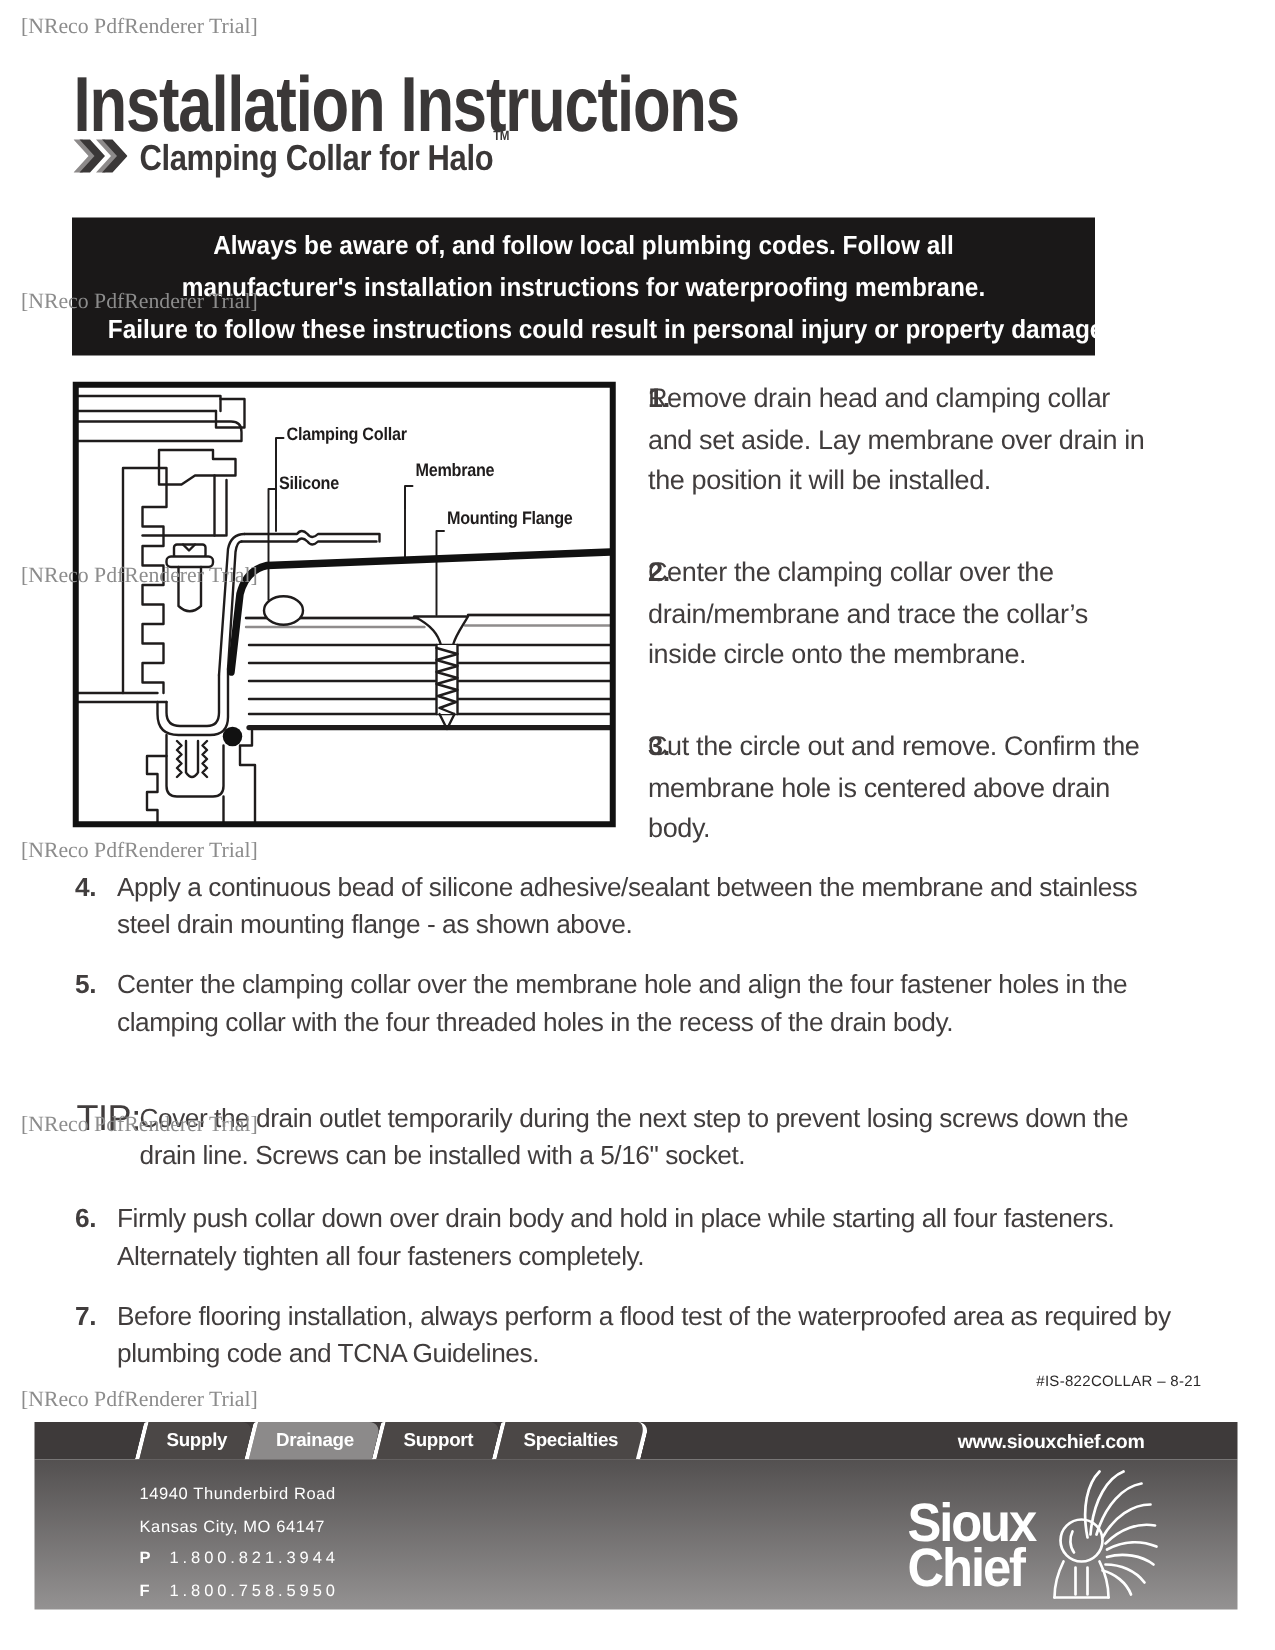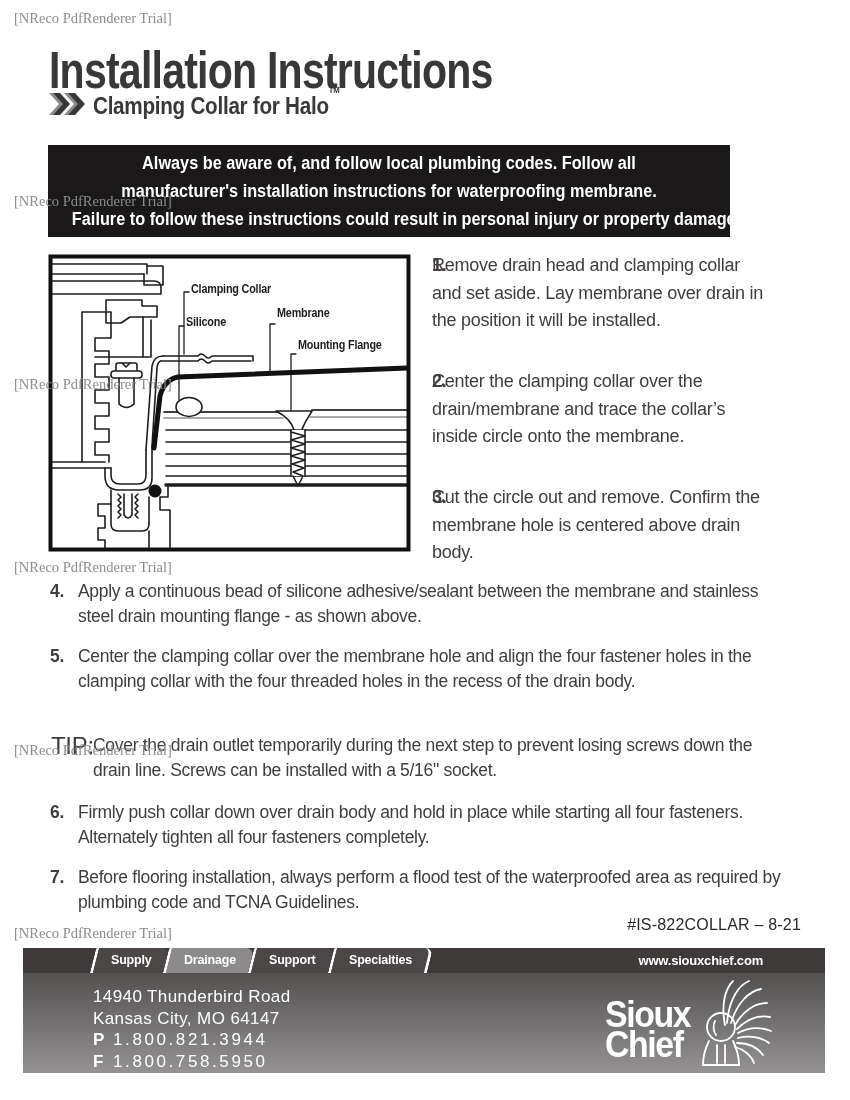--- a/index.html
+++ b/index.html
@@ -28,37 +28,37 @@
   .step{position:absolute;font-size:18px;line-height:27.5px;letter-spacing:-0.25px;}
   .step .num{position:absolute;left:0;top:0;font-weight:bold;}
   .step .txt{display:block;}
   .rcol{left:432px;width:362px;}
   .rcol .txt{width:332px;}
   .bcol{left:50px;font-size:17.5px;line-height:25px;letter-spacing:-0.3px;}
   .bcol .txt{margin-left:28px;width:714px;}
   .tip{position:absolute;left:50px;top:733px;font-size:17.5px;line-height:25px;letter-spacing:-0.3px;}
   .tip .tlabel{position:absolute;left:1px;top:0;font-weight:normal;font-size:24px;}
   .tip .txt{display:block;margin-left:43px;width:697px;}
-  .docnum{position:absolute;right:49px;top:916px;font-size:16px;color:#2b2929;
+  .docnum{position:absolute;right:49px;top:916px;font-size:10px;color:#2b2929;
           letter-spacing:0.2px;font-weight:normal;}
   
   .footer{position:absolute;left:23px;top:948px;width:802px;height:125px;}
   .tabbar{position:absolute;left:0;top:0;width:802px;height:25px;background:#3e3a3a;}
   .tabs{position:absolute;left:70px;top:0;height:25px;display:flex;}
   .tab{height:25px;line-height:25px;padding:0 15px;background:#4b4746;color:#fff;
        font-size:12.5px;font-weight:bold;transform:skewX(-14deg);
        border-left:3px solid #fff;border-radius:2px 8px 0 0;}
   .tab:last-child{border-right:3px solid #fff;}
   .tab.active{background:#8c8a8a;}
   .tab span{display:inline-block;transform:skewX(14deg);letter-spacing:-0.2px;}
   .site{position:absolute;right:62px;top:0;height:25px;line-height:25px;color:#fff;
         font-size:13px;font-weight:bold;letter-spacing:-0.2px;}
   .fbody{position:absolute;left:0;top:25px;width:802px;height:100px;
          background:linear-gradient(#535050,#949292);}
-  .addr{position:absolute;left:70px;top:13px;color:#fff;font-size:17px;line-height:21.5px;
+  .addr{position:absolute;left:70px;top:13px;color:#fff;font-size:11px;line-height:21.5px;
         letter-spacing:0.4px;}
   .addr .plabel{display:inline-block;width:20px;font-weight:bold;letter-spacing:0;}
   .addr .pnum{letter-spacing:2.6px;}
   .logo{position:absolute;left:582px;top:27px;color:#fff;font-weight:bold;font-size:36px;
         line-height:30px;letter-spacing:-1.5px;transform:scaleX(0.94);transform-origin:left top;}
   .chief{position:absolute;left:668px;top:2px;}
 </style>
 </head>
 <body>
 

